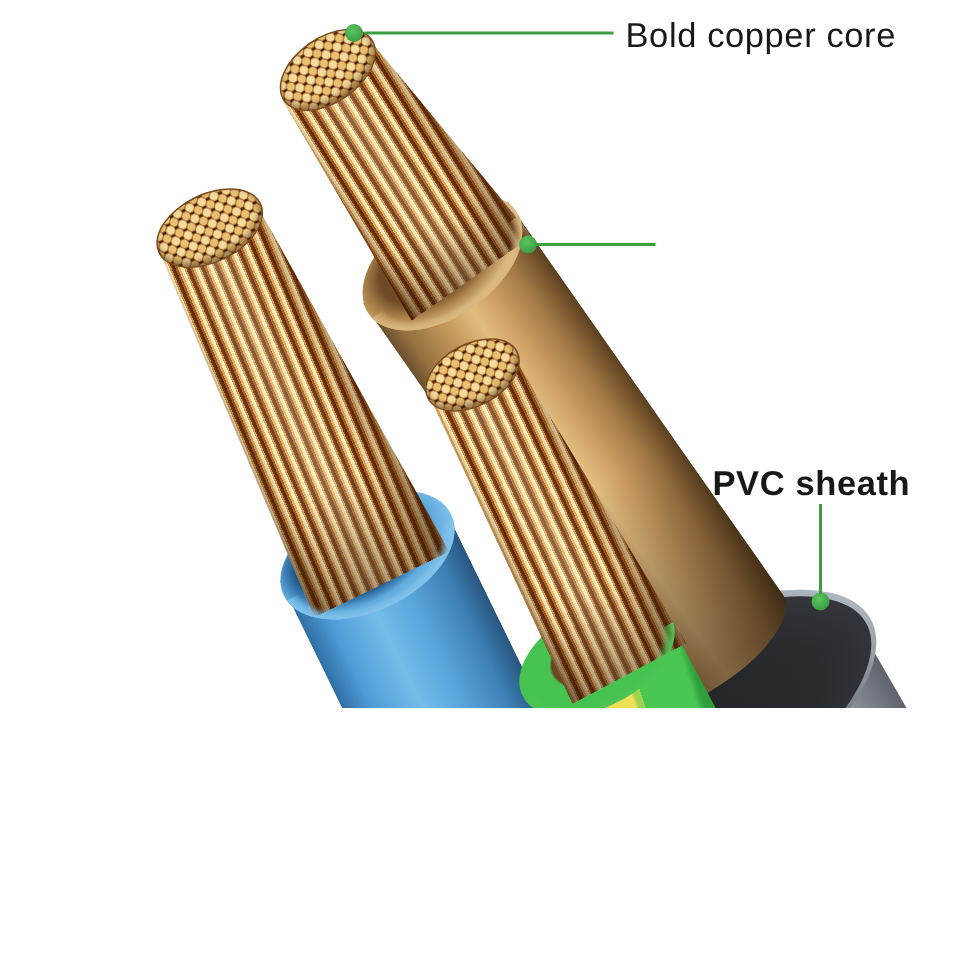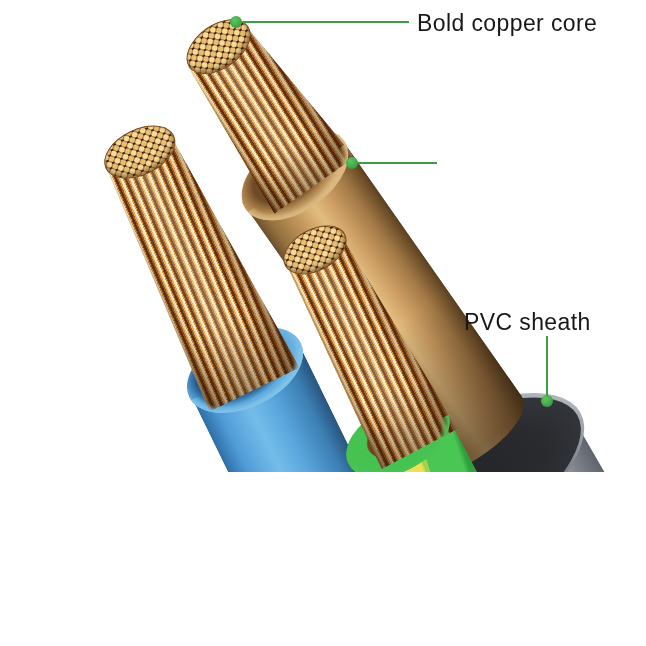--- a/index.html
+++ b/index.html
@@ -120,21 +120,21 @@
   }
   .c-dot-1 { left:230px; top:16px; }
   .c-dot-2 { left:346px; top:157px; }
   .c-dot-3 { left:541px; top:395px; }
   .c-label {
     font-size:23px; font-weight:500; color:#181818; white-space:nowrap;
     letter-spacing:0.4px; line-height:28px;
   }
   .c-label-1 { left:417px; top:9px; }
   .c-label-2 { left:441px; top:149px; }
-  .c-label-3 { left:464px; top:308px; }
+  .c-label-3 { left:475px; top:308px;font-weight:bold; }
 </style>
 </head>
 <body>
 
 <div class="stage">
 
   <div class="sheath-wrap">
     <div class="sheath-body"></div>
     <div class="sheath-rim"></div>
     <div class="sheath-face"></div>

